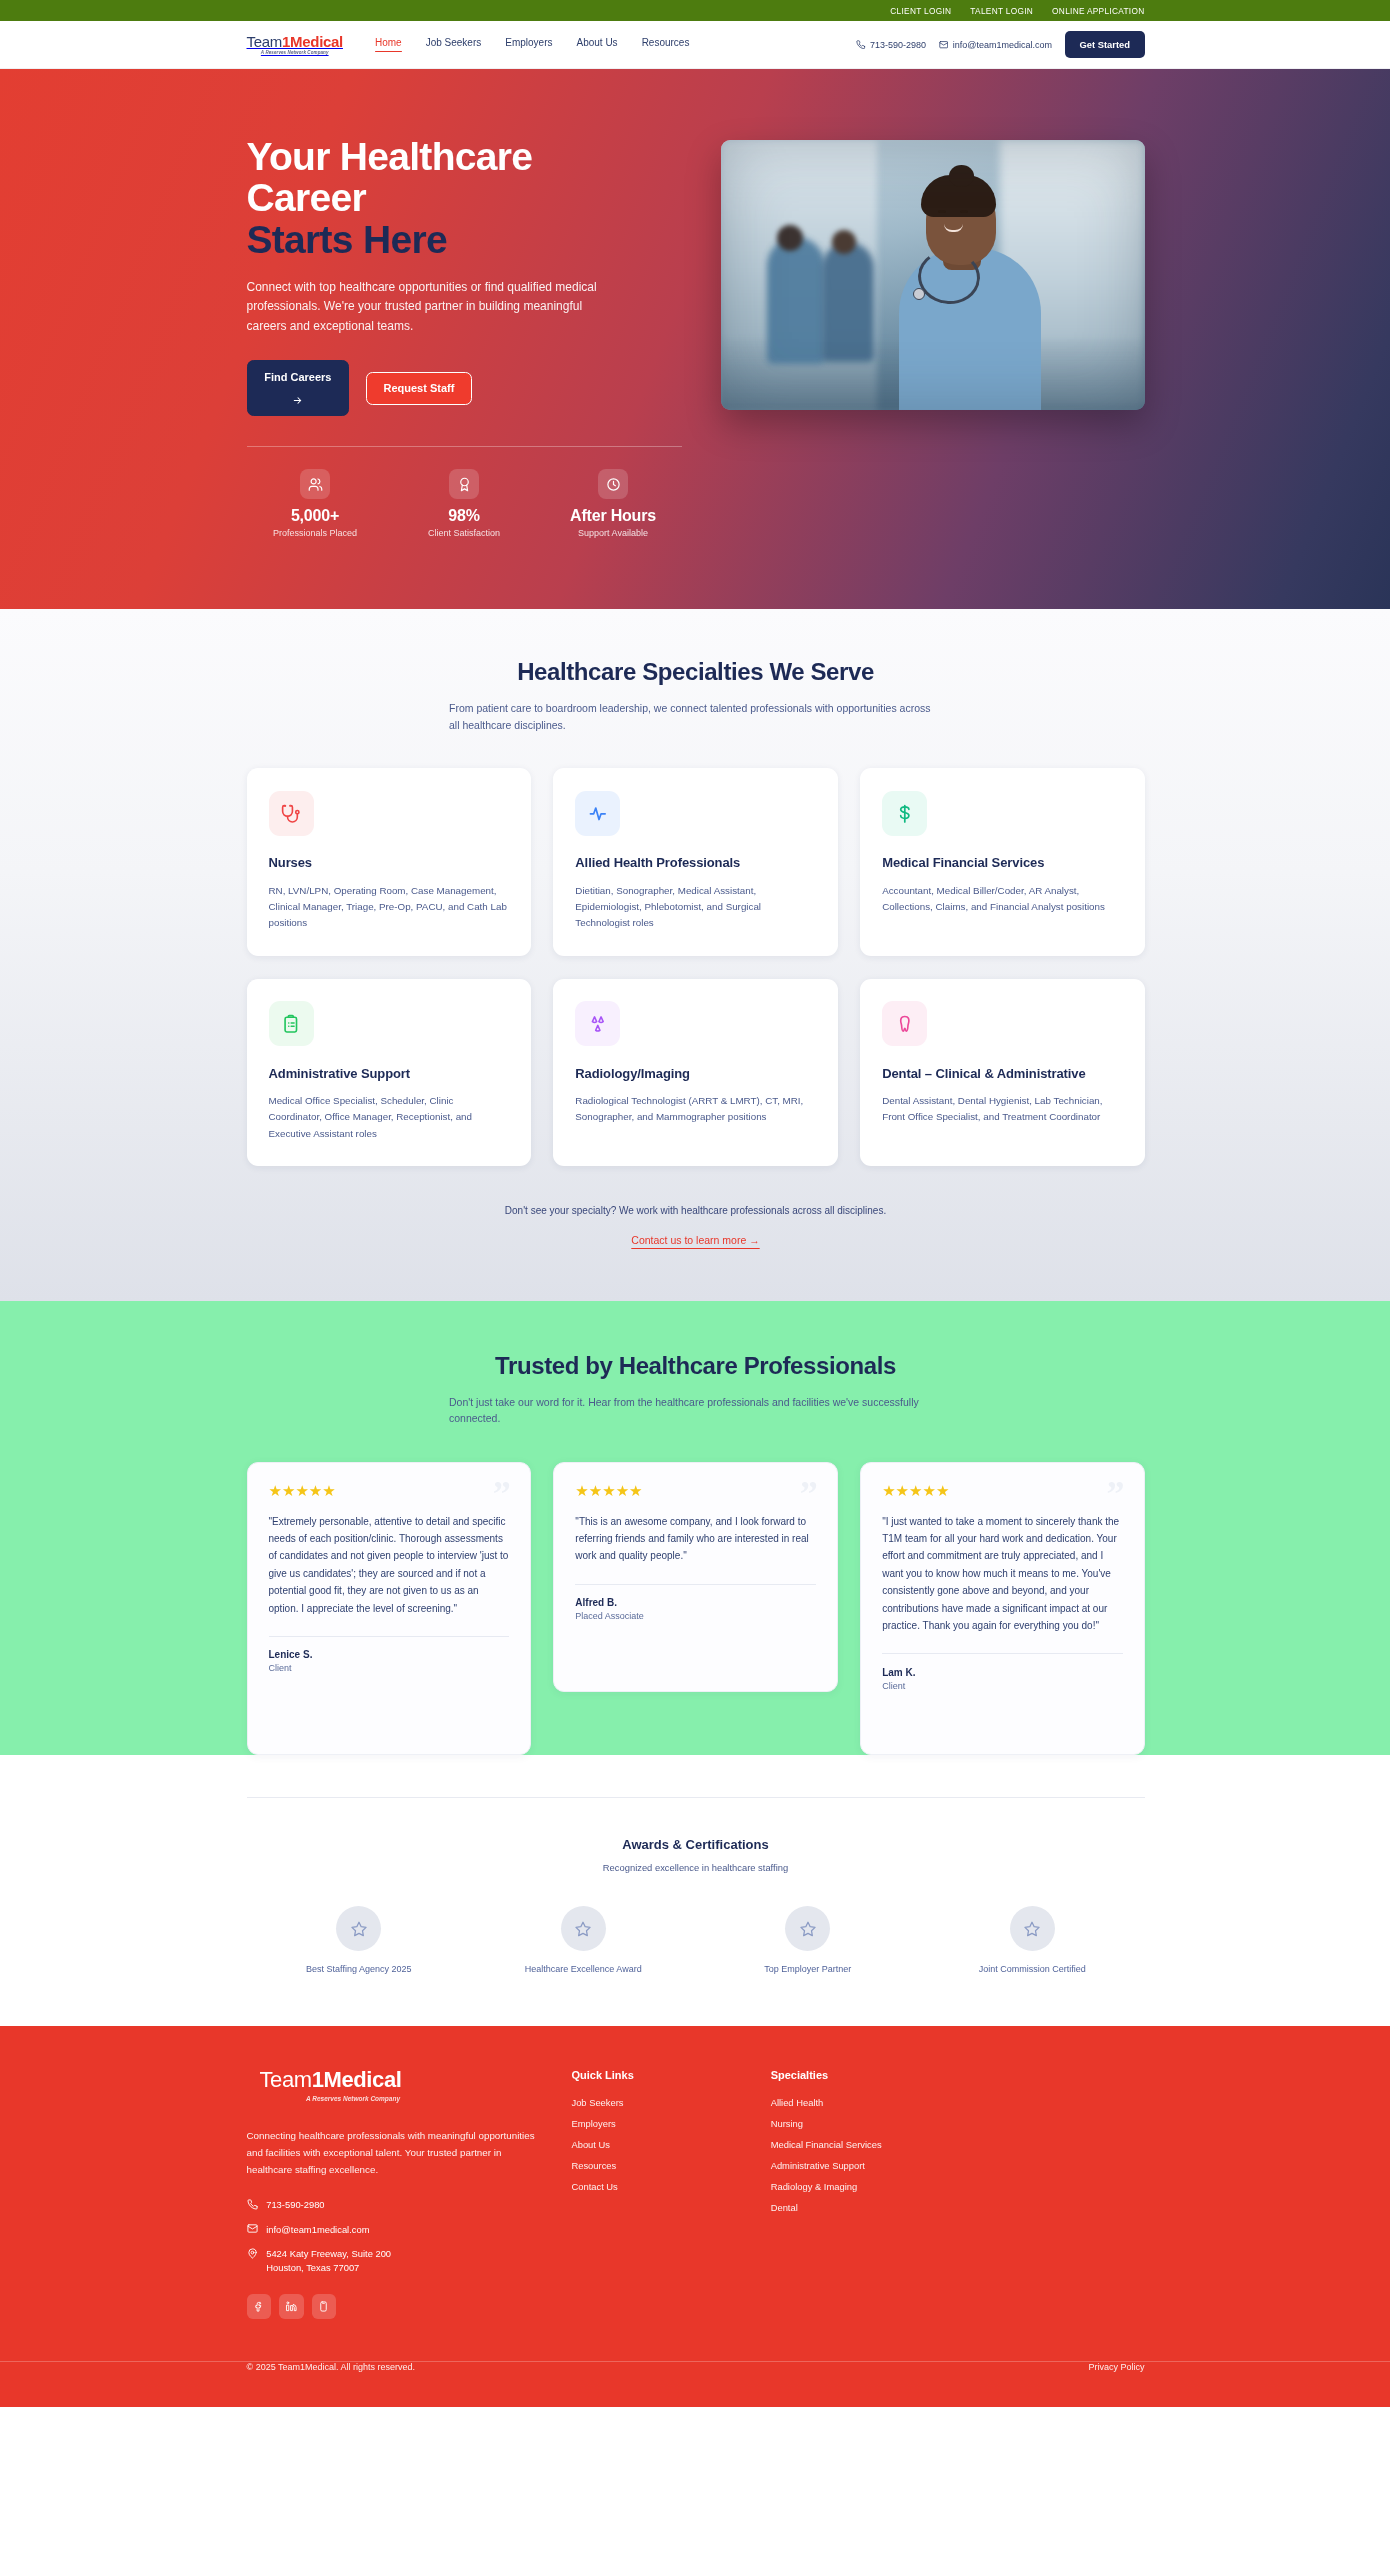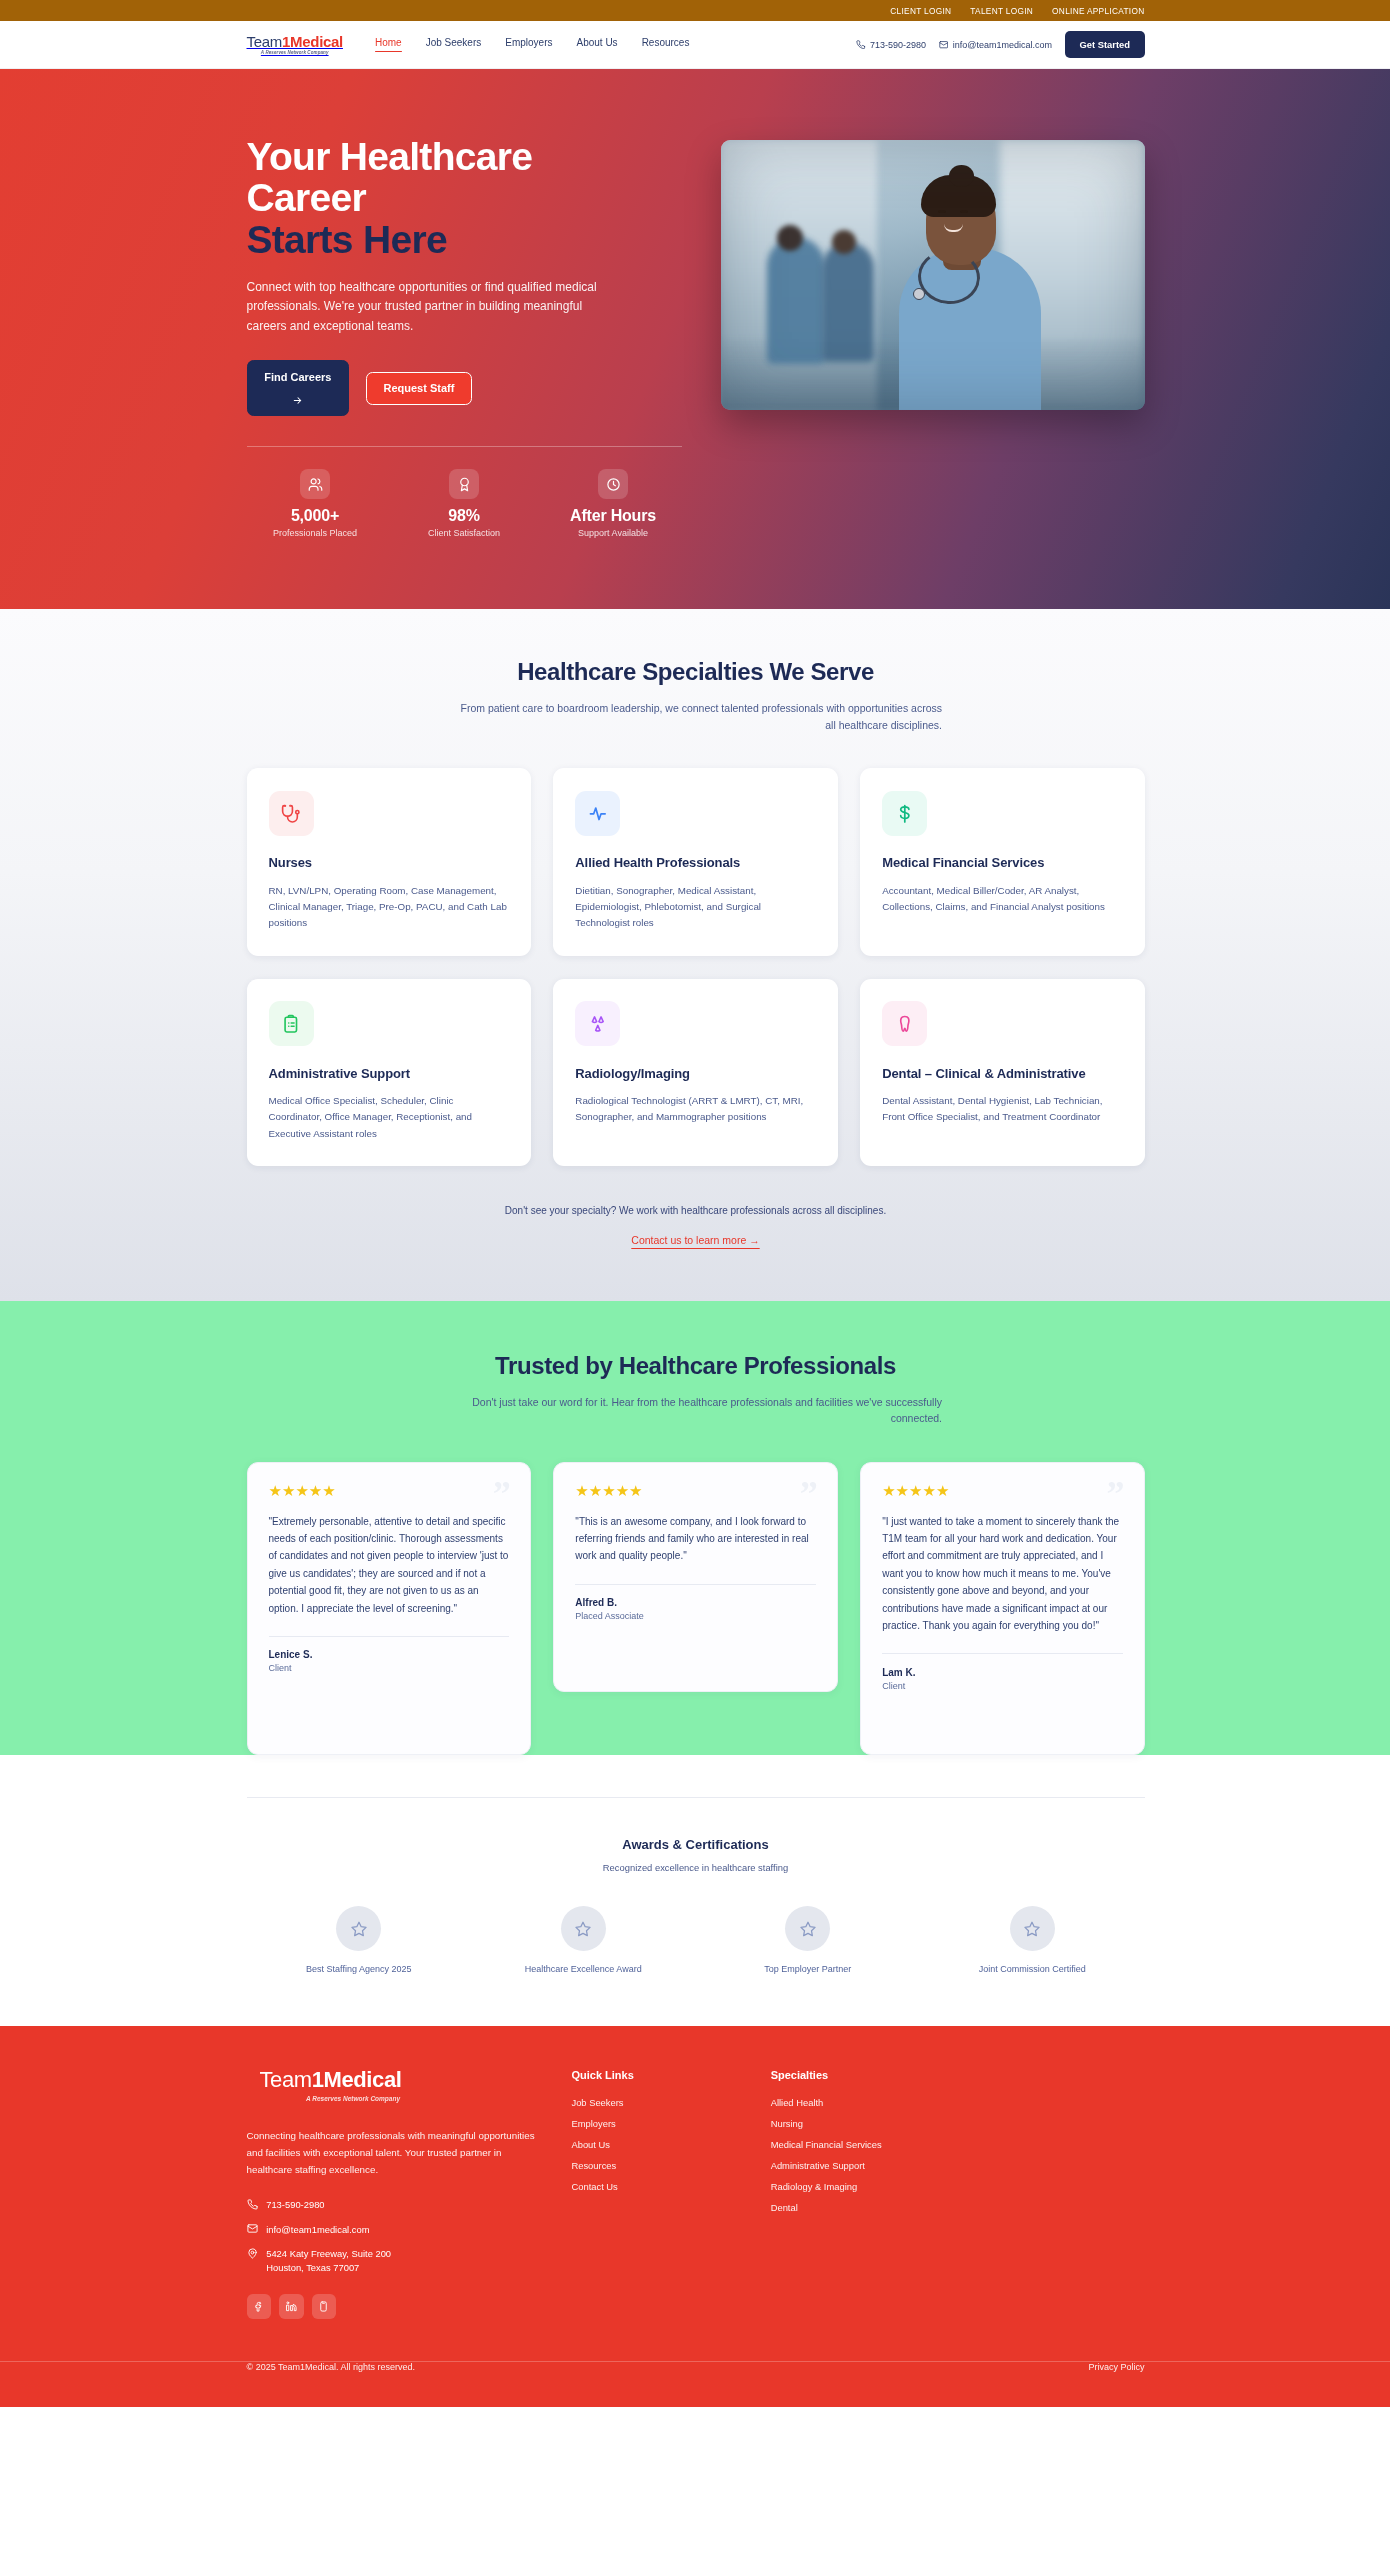--- a/index.html
+++ b/index.html
@@ -7,21 +7,21 @@
   body {
     font-family: "Liberation Sans", sans-serif;
     background: #ffffff;
     color: #1e2a52;
     -webkit-font-smoothing: antialiased;
   }
   .page { width: 1391px; margin: 0 auto; overflow: hidden; }
 
   
   .topbar {
-    background: #a16207;
+    background: #4d7c0f;
     height: 21px;
     display: flex;
     align-items: center;
     justify-content: flex-end;
     padding: 0 0 0 0;
   }
   .topbar-inner {
     width: 898px; margin: 0 auto;
     display: flex; justify-content: flex-end; align-items: center; gap: 19px;
   }
@@ -144,21 +144,21 @@
     background:#c9ccd4; border:1.4px solid #3a4455;}
   .hp-vign { position:absolute; inset:0; box-shadow: inset 0 0 65px rgba(40,60,80,.33); }
 
   
   .specialties {
     background: linear-gradient(180deg, #fbfbfd 0%, #f4f5f8 38%, #dee1e9 100%);
     padding: 49px 0 55px;
   }
   .sec-inner { width: 898px; margin: 0 auto; }
   .sec-title { font-size: 24px; font-weight: 700; color: #1d2a56; text-align: center; letter-spacing: -0.4px; }
-  .sec-sub { margin: 13.8px auto 0; font-size: 10.5px; line-height: 1.6; color: #4a5a8c; text-align: right; max-width: 493px; }
+  .sec-sub { margin: 13.8px auto 0; font-size: 10.5px; line-height: 1.6; color: #4a5a8c; text-align: left; max-width: 493px; }
 
   .cards-grid { margin-top: 35px; display: grid; grid-template-columns: repeat(3, 1fr); gap: 22.5px; }
   .card {
     background: #ffffff; border-radius: 11px; padding: 22.5px 22px 24.6px;
     box-shadow: 0 1.4px 7.2px rgba(29,42,86,.07); min-height: 184px;
   }
   .card-ico {
     width: 45px; height: 45px; border-radius: 11px;
     display: flex; align-items: center; justify-content: center; margin-bottom: 19.6px;
   }

